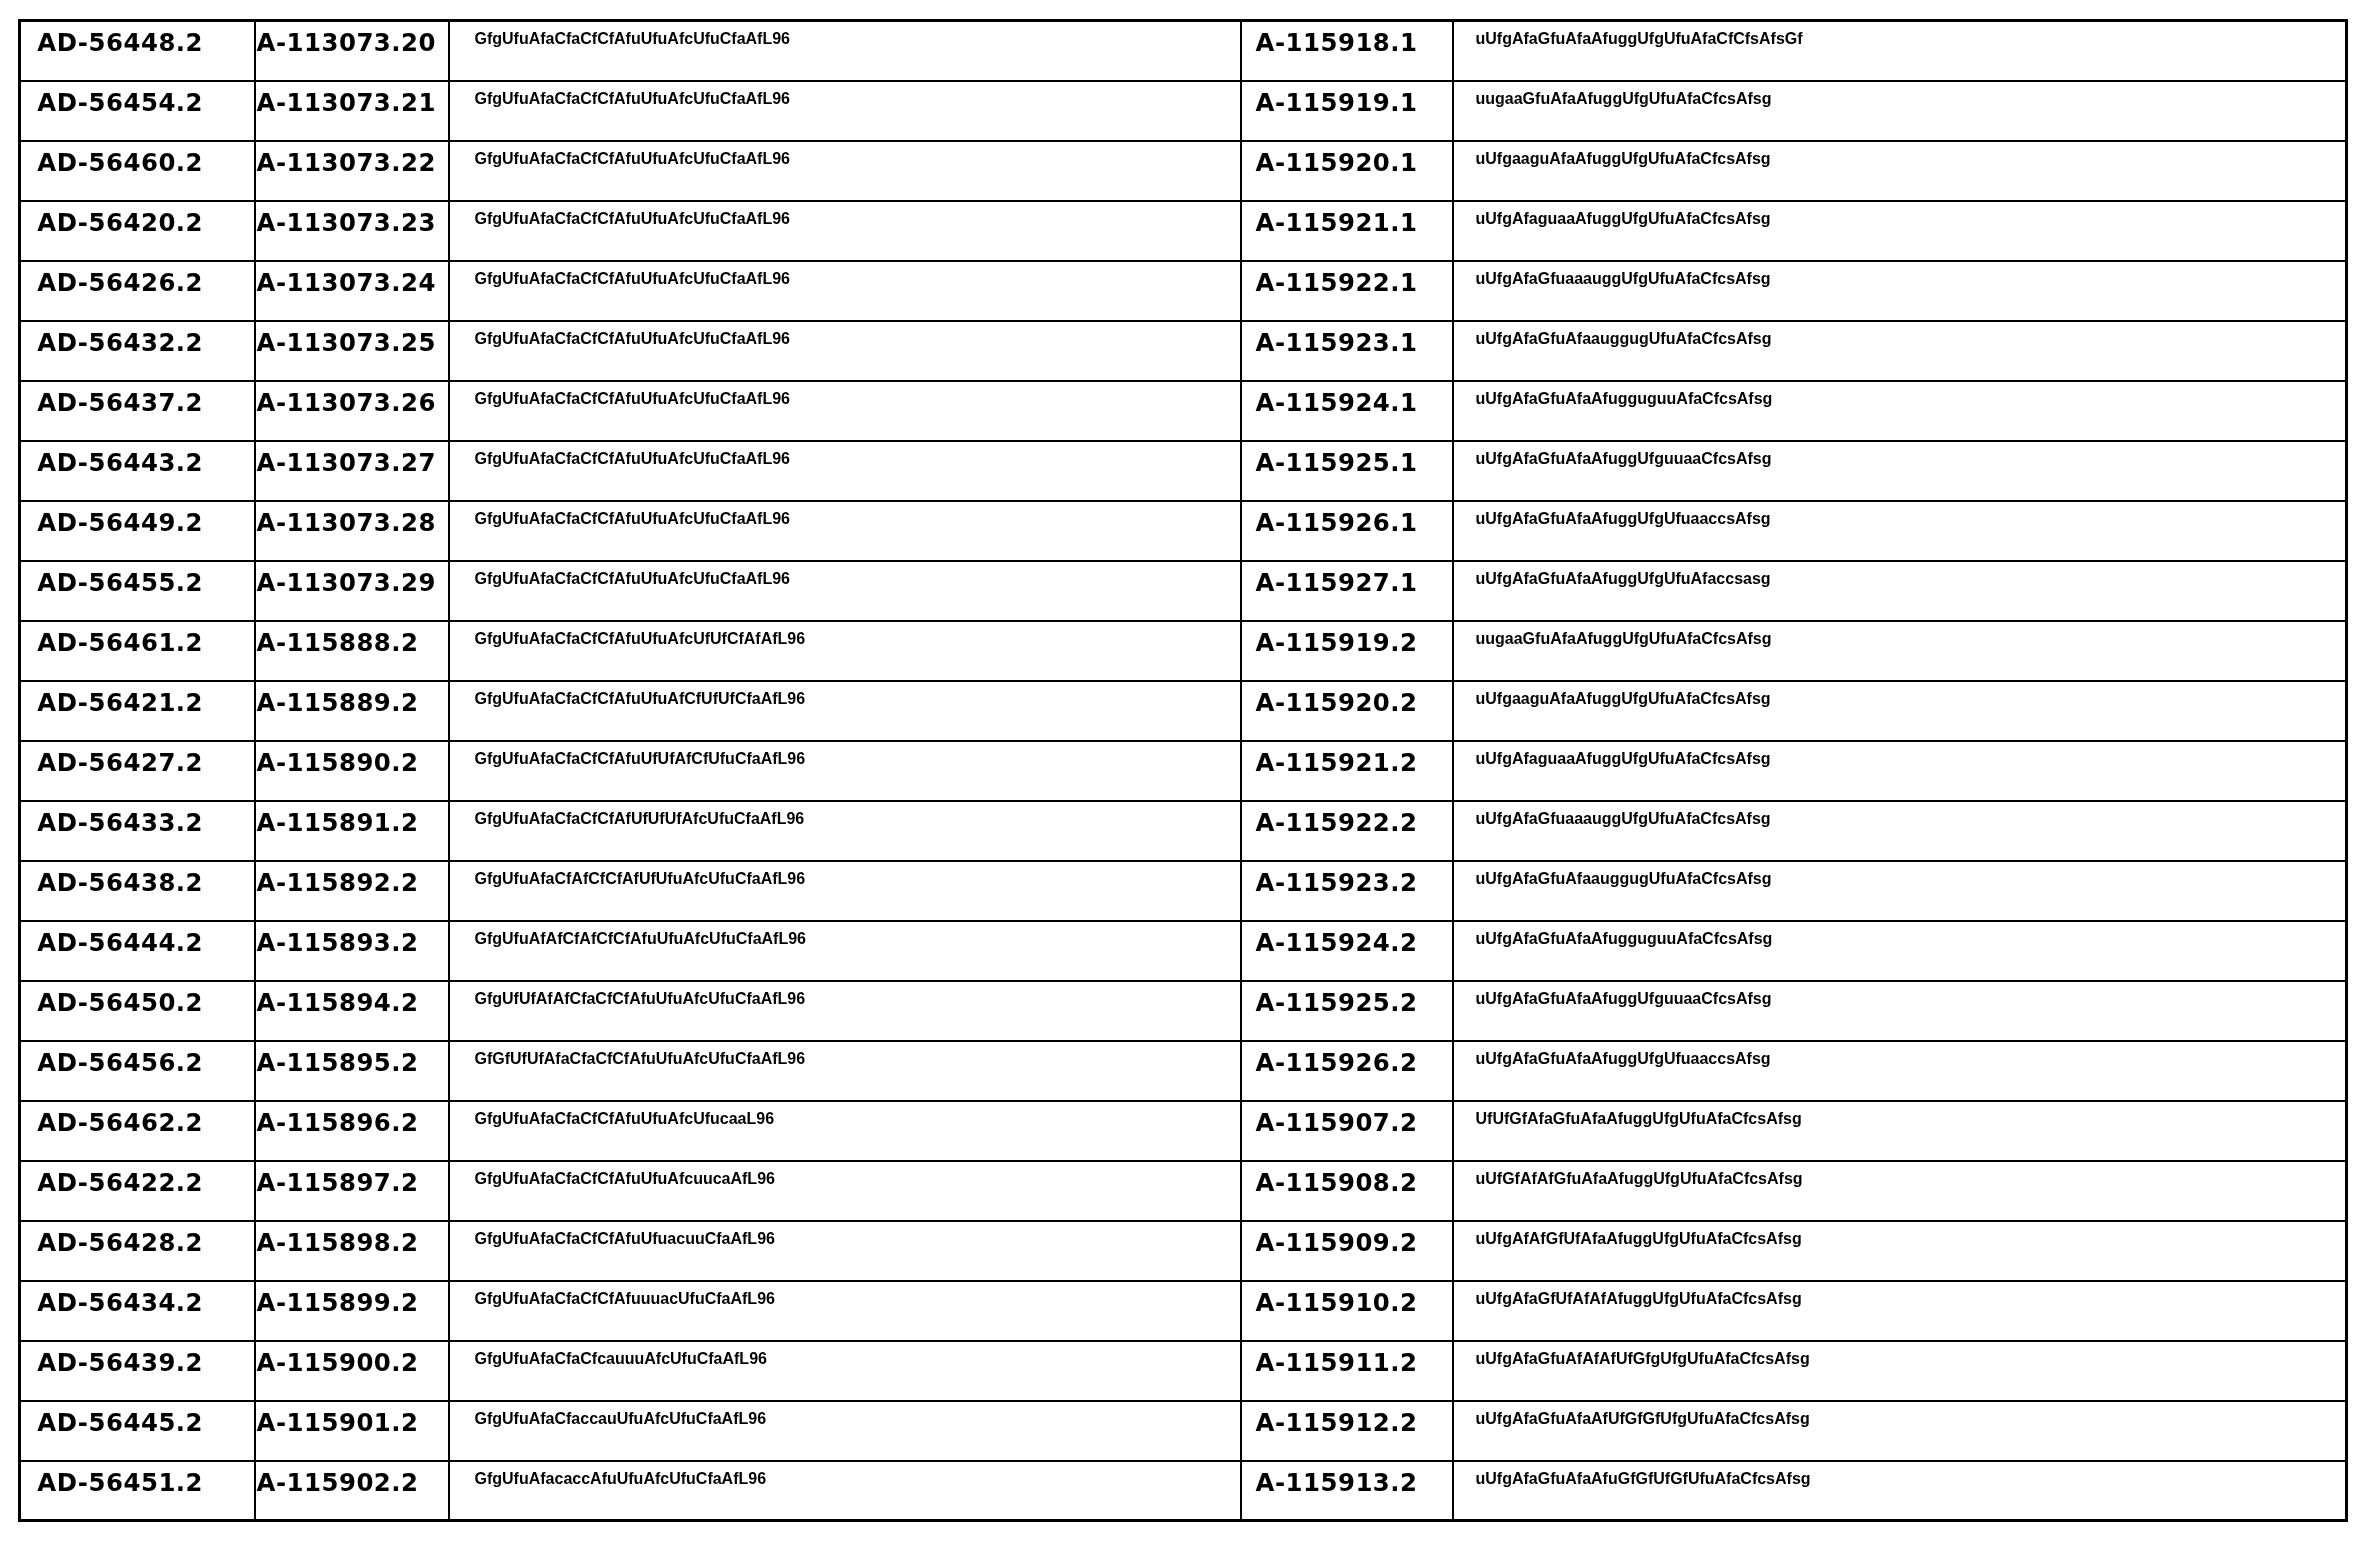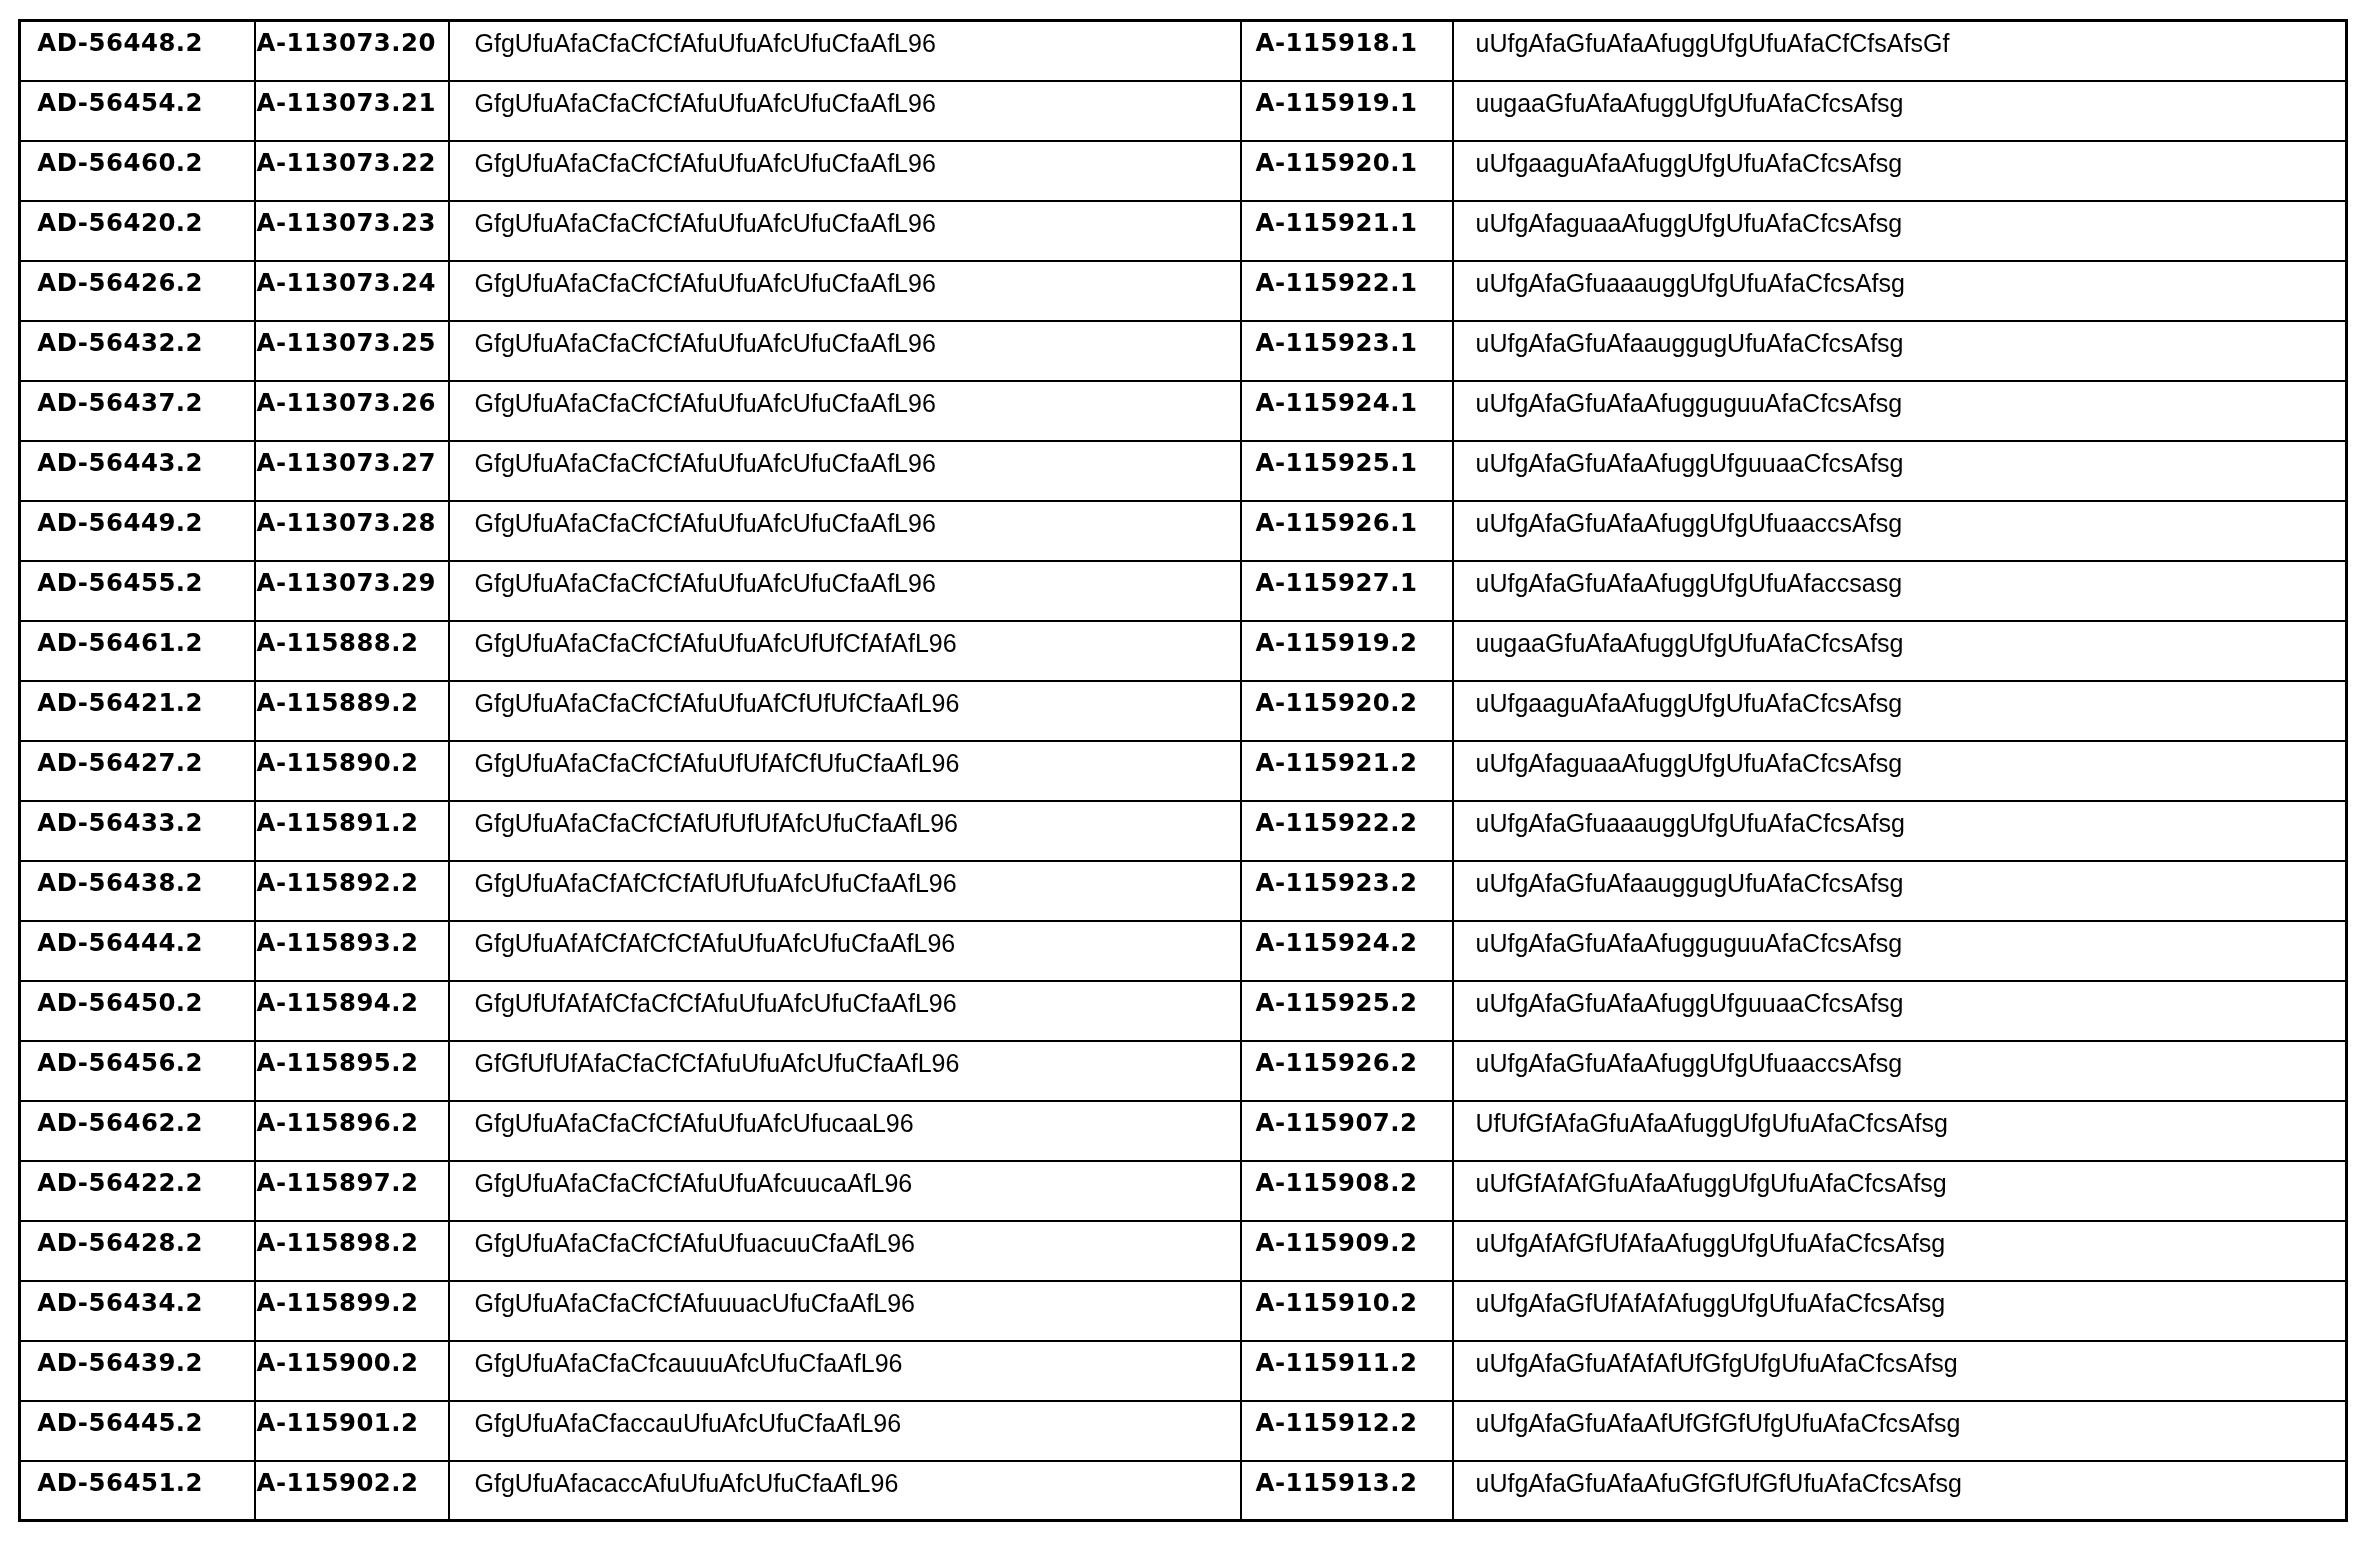--- a/index.html
+++ b/index.html
@@ -38,22 +38,22 @@
     line-height: 1.1;
   }
   td.id-cell {
     font-family: "DejaVu Sans", sans-serif;
     font-weight: bold;
     font-size: 24.4px;
     letter-spacing: 0.5px;
   }
   td.seq-cell {
     font-family: "Liberation Sans", sans-serif;
-    font-weight: normal;
-    font-size: 25px;
+    font-weight: bold;
+    font-size: 16px;
     letter-spacing: 0px;
   }
   td.col-duplex   { padding-left: 16.3px; }
   td.col-sense-id { }
   td.col-sense-seq { padding-left: 25px; }
   td.col-anti-id  { padding-left: 14px; }
   td.col-anti-seq { padding-left: 22px; }
 </style>
 </head>
 <body>

